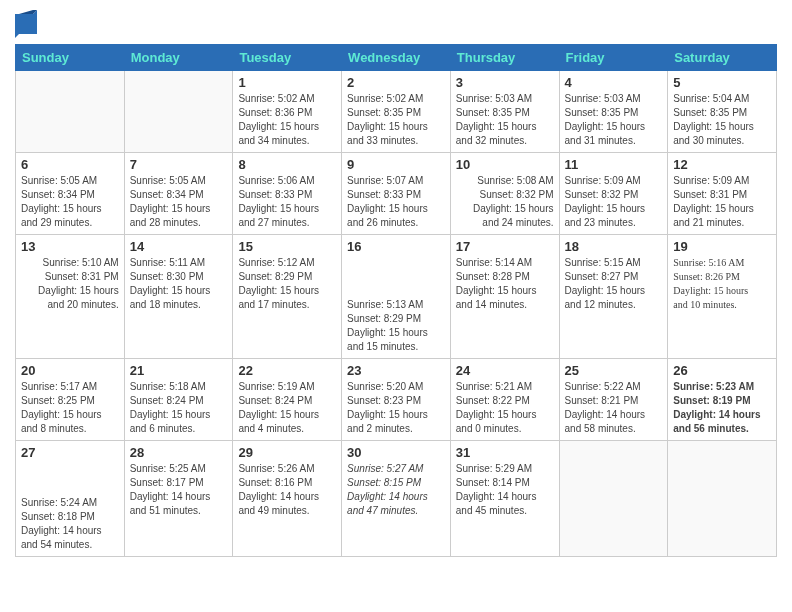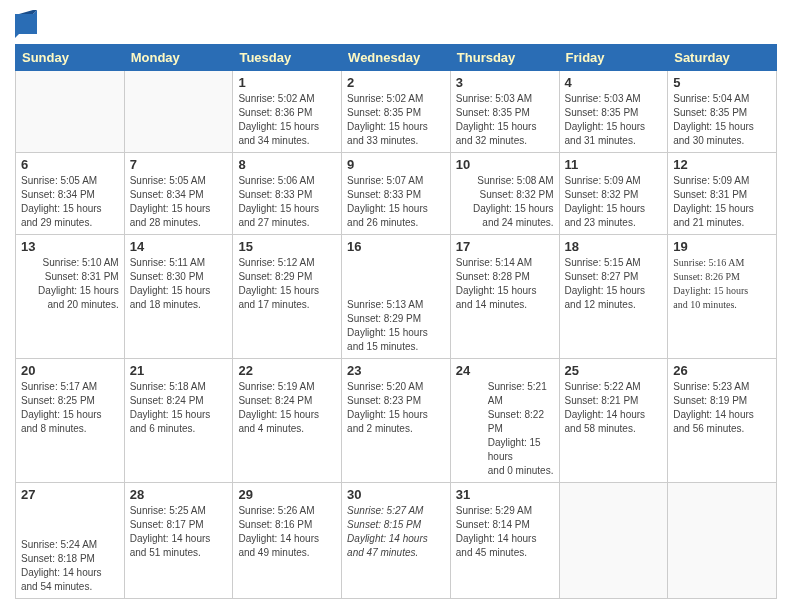--- a/index.html
+++ b/index.html
@@ -57,21 +57,21 @@
       font-size: 14px;
       color: #555;
     }
     .calendar {
       width: 100%;
       border-collapse: collapse;
       table-layout: fixed;
     }
     .calendar th {
       background-color: #2a6db5;
-      color: #fef9c3;
+      color: #5eead4;
       text-align: left;
       padding: 5px 6px;
       font-size: 13px;
       font-weight: bold;
       border: 1px solid #2a6db5;
     }
     .calendar td {
       vertical-align: top;
       border: 1px solid #ccc;
       padding: 4px 5px;
@@ -298,35 +298,35 @@
           </td>
           <td>
             <span class="day-number">23</span>
             <div class="day-info" style="white-space: pre-line;">Sunrise: 5:20 AM
 Sunset: 8:23 PM
 Daylight: 15 hours
 and 2 minutes.</div>
           </td>
           <td>
             <span class="day-number">24</span>
-            <div class="day-info" style="white-space: pre-line; margin-left: 32px;">Sunrise: 5:21 AM
+            <div class="day-info" style="white-space: pre-line;">Sunrise: 5:21 AM
 Sunset: 8:22 PM
 Daylight: 15 hours
 and 0 minutes.</div>
           </td>
           <td>
             <span class="day-number">25</span>
             <div class="day-info" style="white-space: pre-line;">Sunrise: 5:22 AM
 Sunset: 8:21 PM
 Daylight: 14 hours
 and 58 minutes.</div>
           </td>
           <td>
             <span class="day-number">26</span>
-            <div class="day-info" style="white-space: pre-line;">Sunrise: 5:23 AM
+            <div class="day-info" style="white-space: pre-line; font-weight: bold;">Sunrise: 5:23 AM
 Sunset: 8:19 PM
 Daylight: 14 hours
 and 56 minutes.</div>
           </td>
         </tr>
         <tr class="last-row">
           <td>
             <span class="day-number">27</span>
             <div class="day-info" style="white-space: pre-line; margin-top: 36px;">Sunrise: 5:24 AM
 Sunset: 8:18 PM

